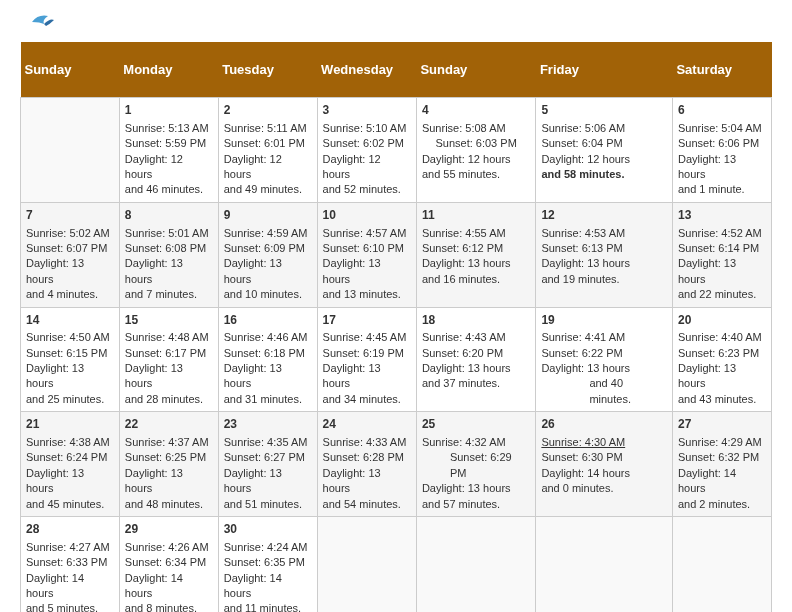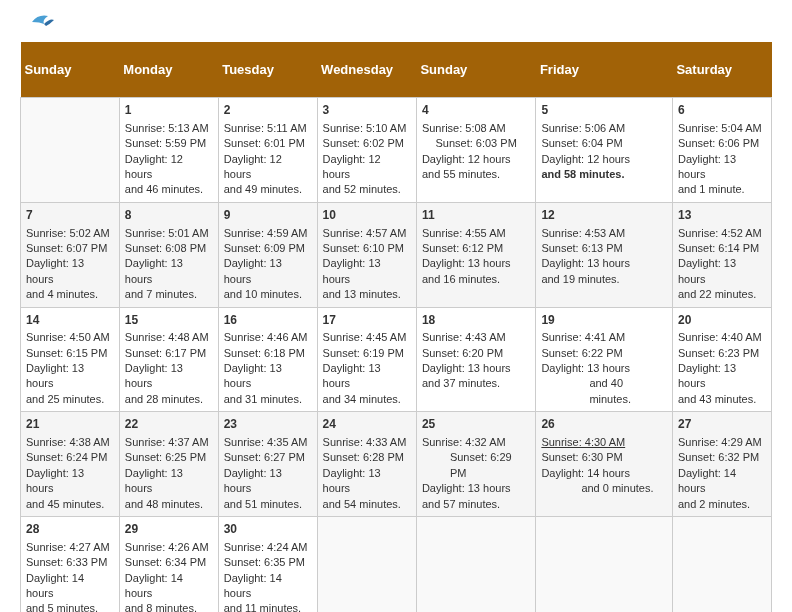--- a/index.html
+++ b/index.html
@@ -295,21 +295,21 @@
           <span style="display: block;">Sunrise: 4:32 AM</span>
           <span style="display: block; margin-left: 28px;">Sunset: 6:29 PM</span>
           <span style="display: block;">Daylight: 13 hours</span>
           <span style="display: block;">and 57 minutes.</span>
         </td>
         <td>
           <span class="day-num">26</span>
           <span style="display: block; text-decoration: underline;">Sunrise: 4:30 AM</span>
           <span style="display: block;">Sunset: 6:30 PM</span>
           <span style="display: block;">Daylight: 14 hours</span>
-          <span style="display: block; margin-left: 40px;">and 0 minutes.</span>
+          <span style="display: block;">and 0 minutes.</span>
         </td>
         <td>
           <span class="day-num">27</span>
           <span style="display: block;">Sunrise: 4:29 AM</span>
           <span style="display: block;">Sunset: 6:32 PM</span>
           <span style="display: block;">Daylight: 14 hours</span>
           <span style="display: block;">and 2 minutes.</span>
         </td>
       </tr>
       <tr>

